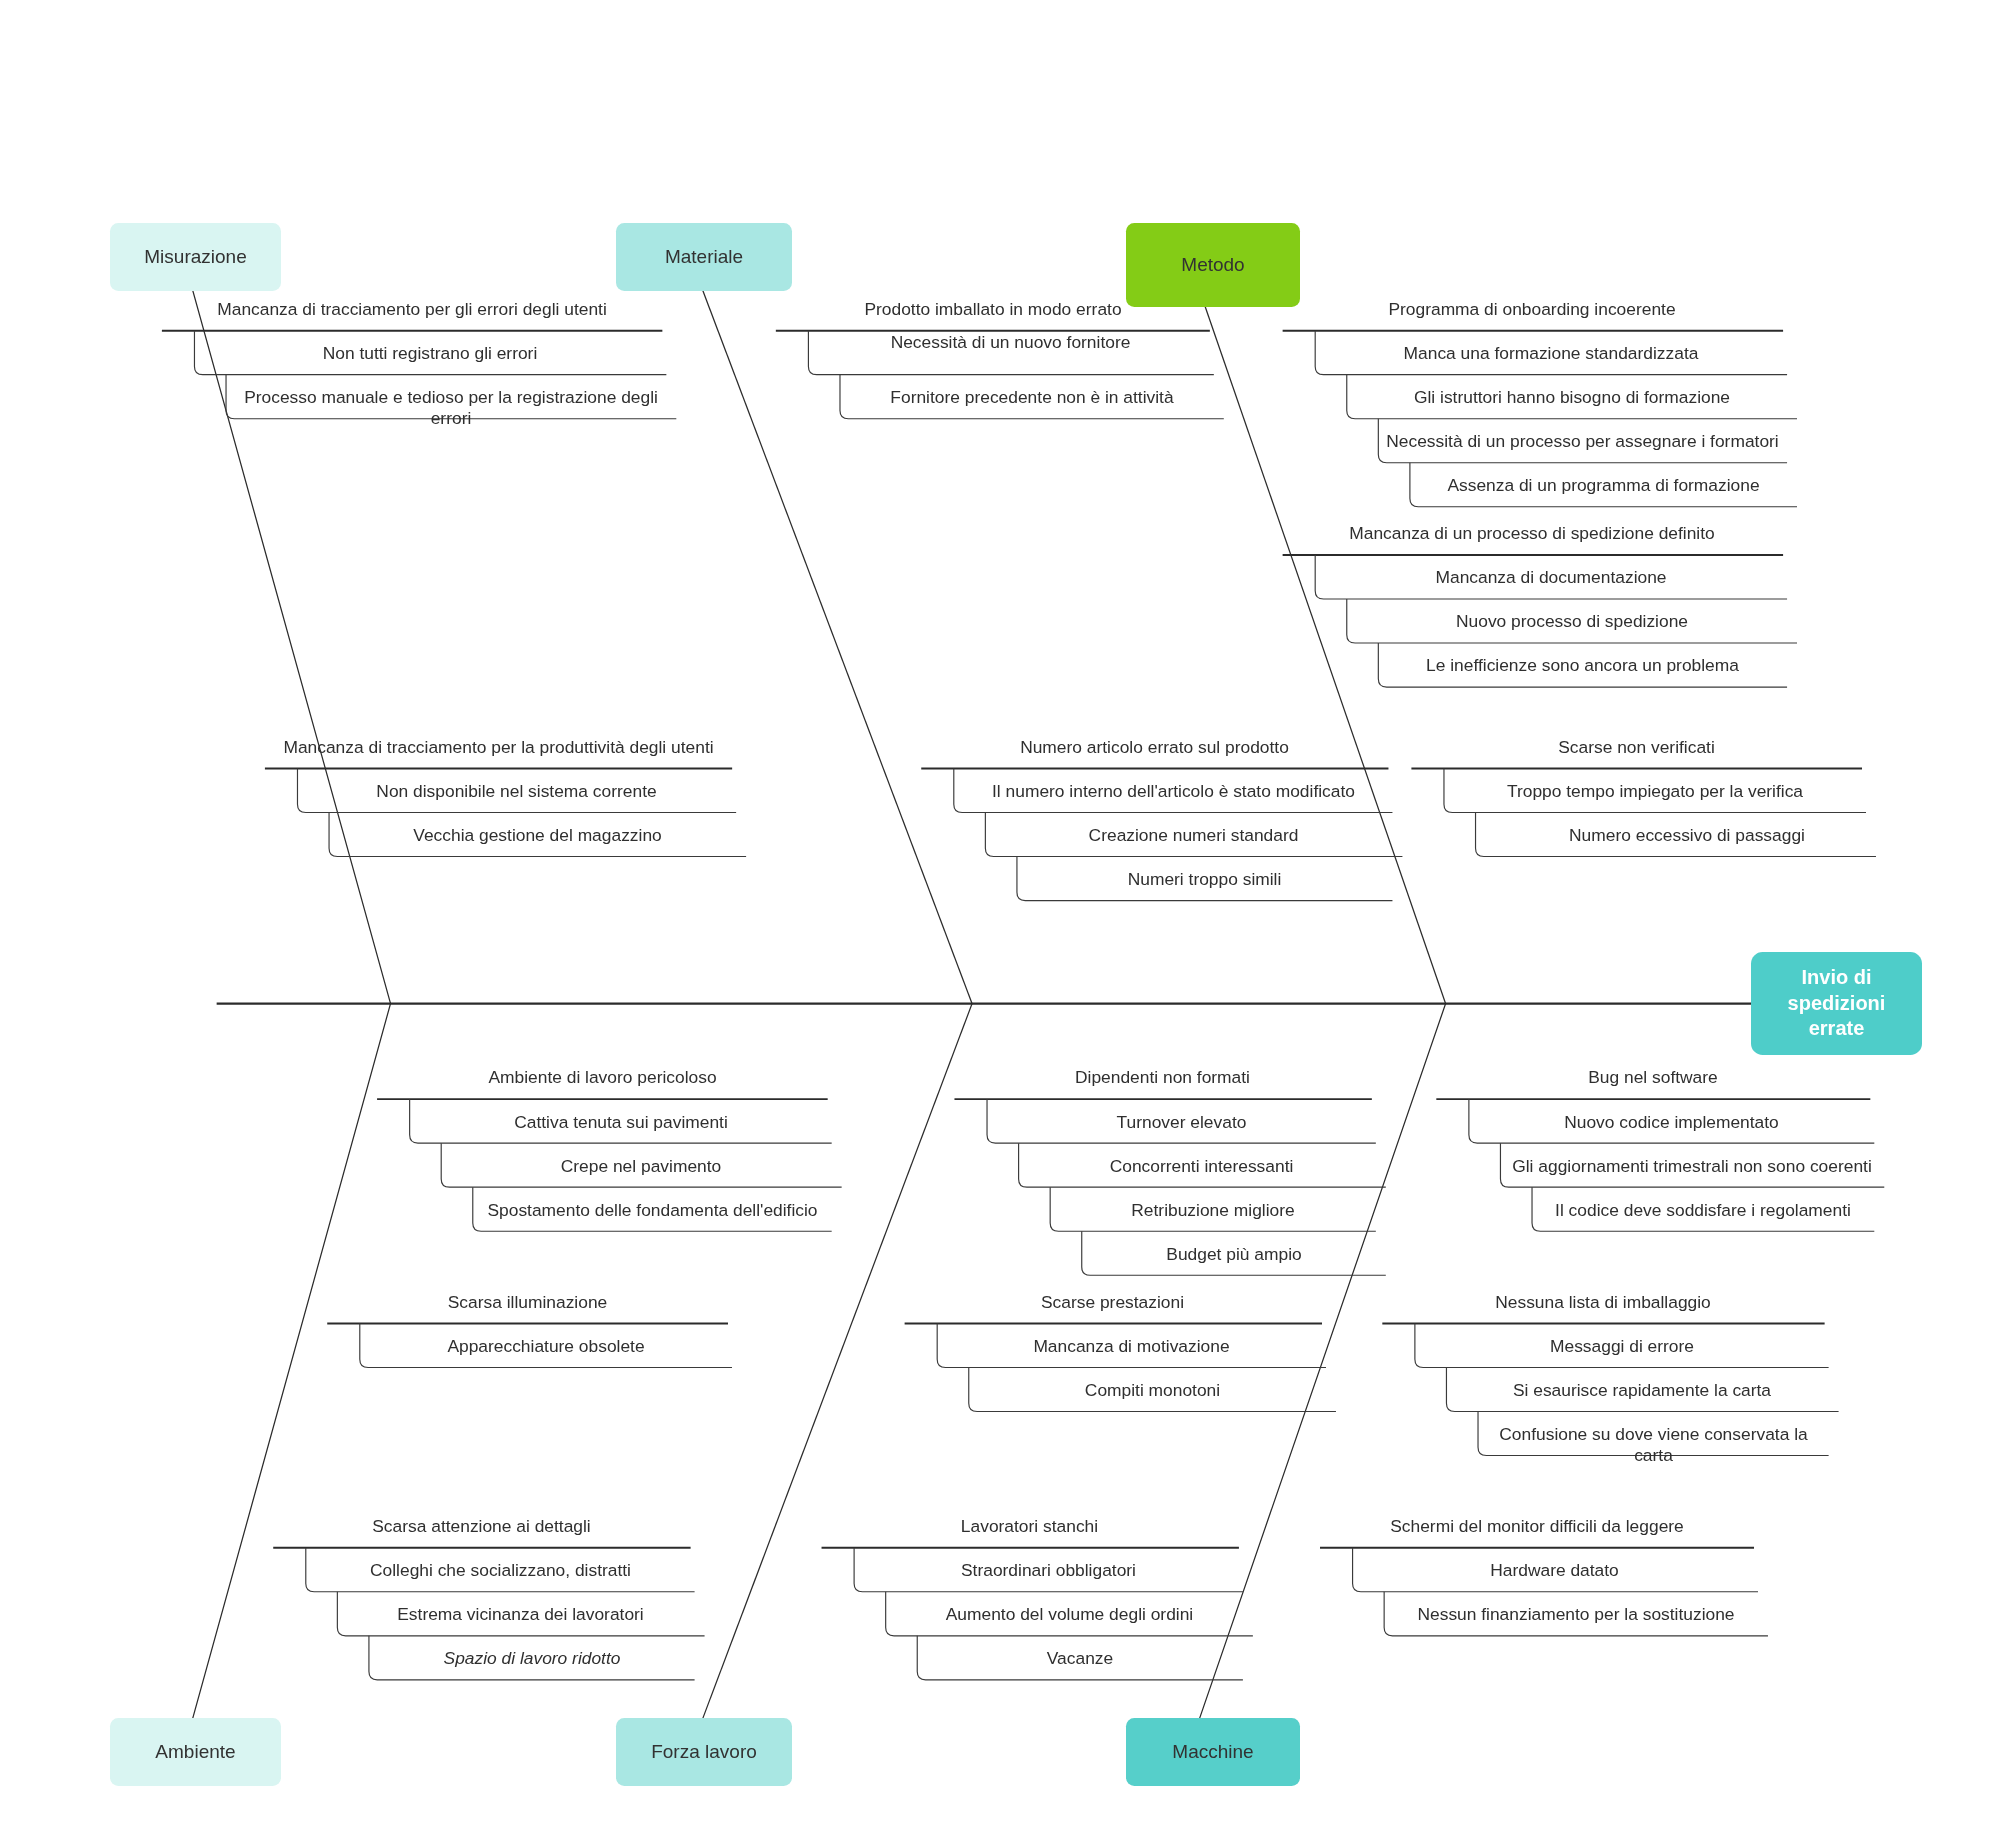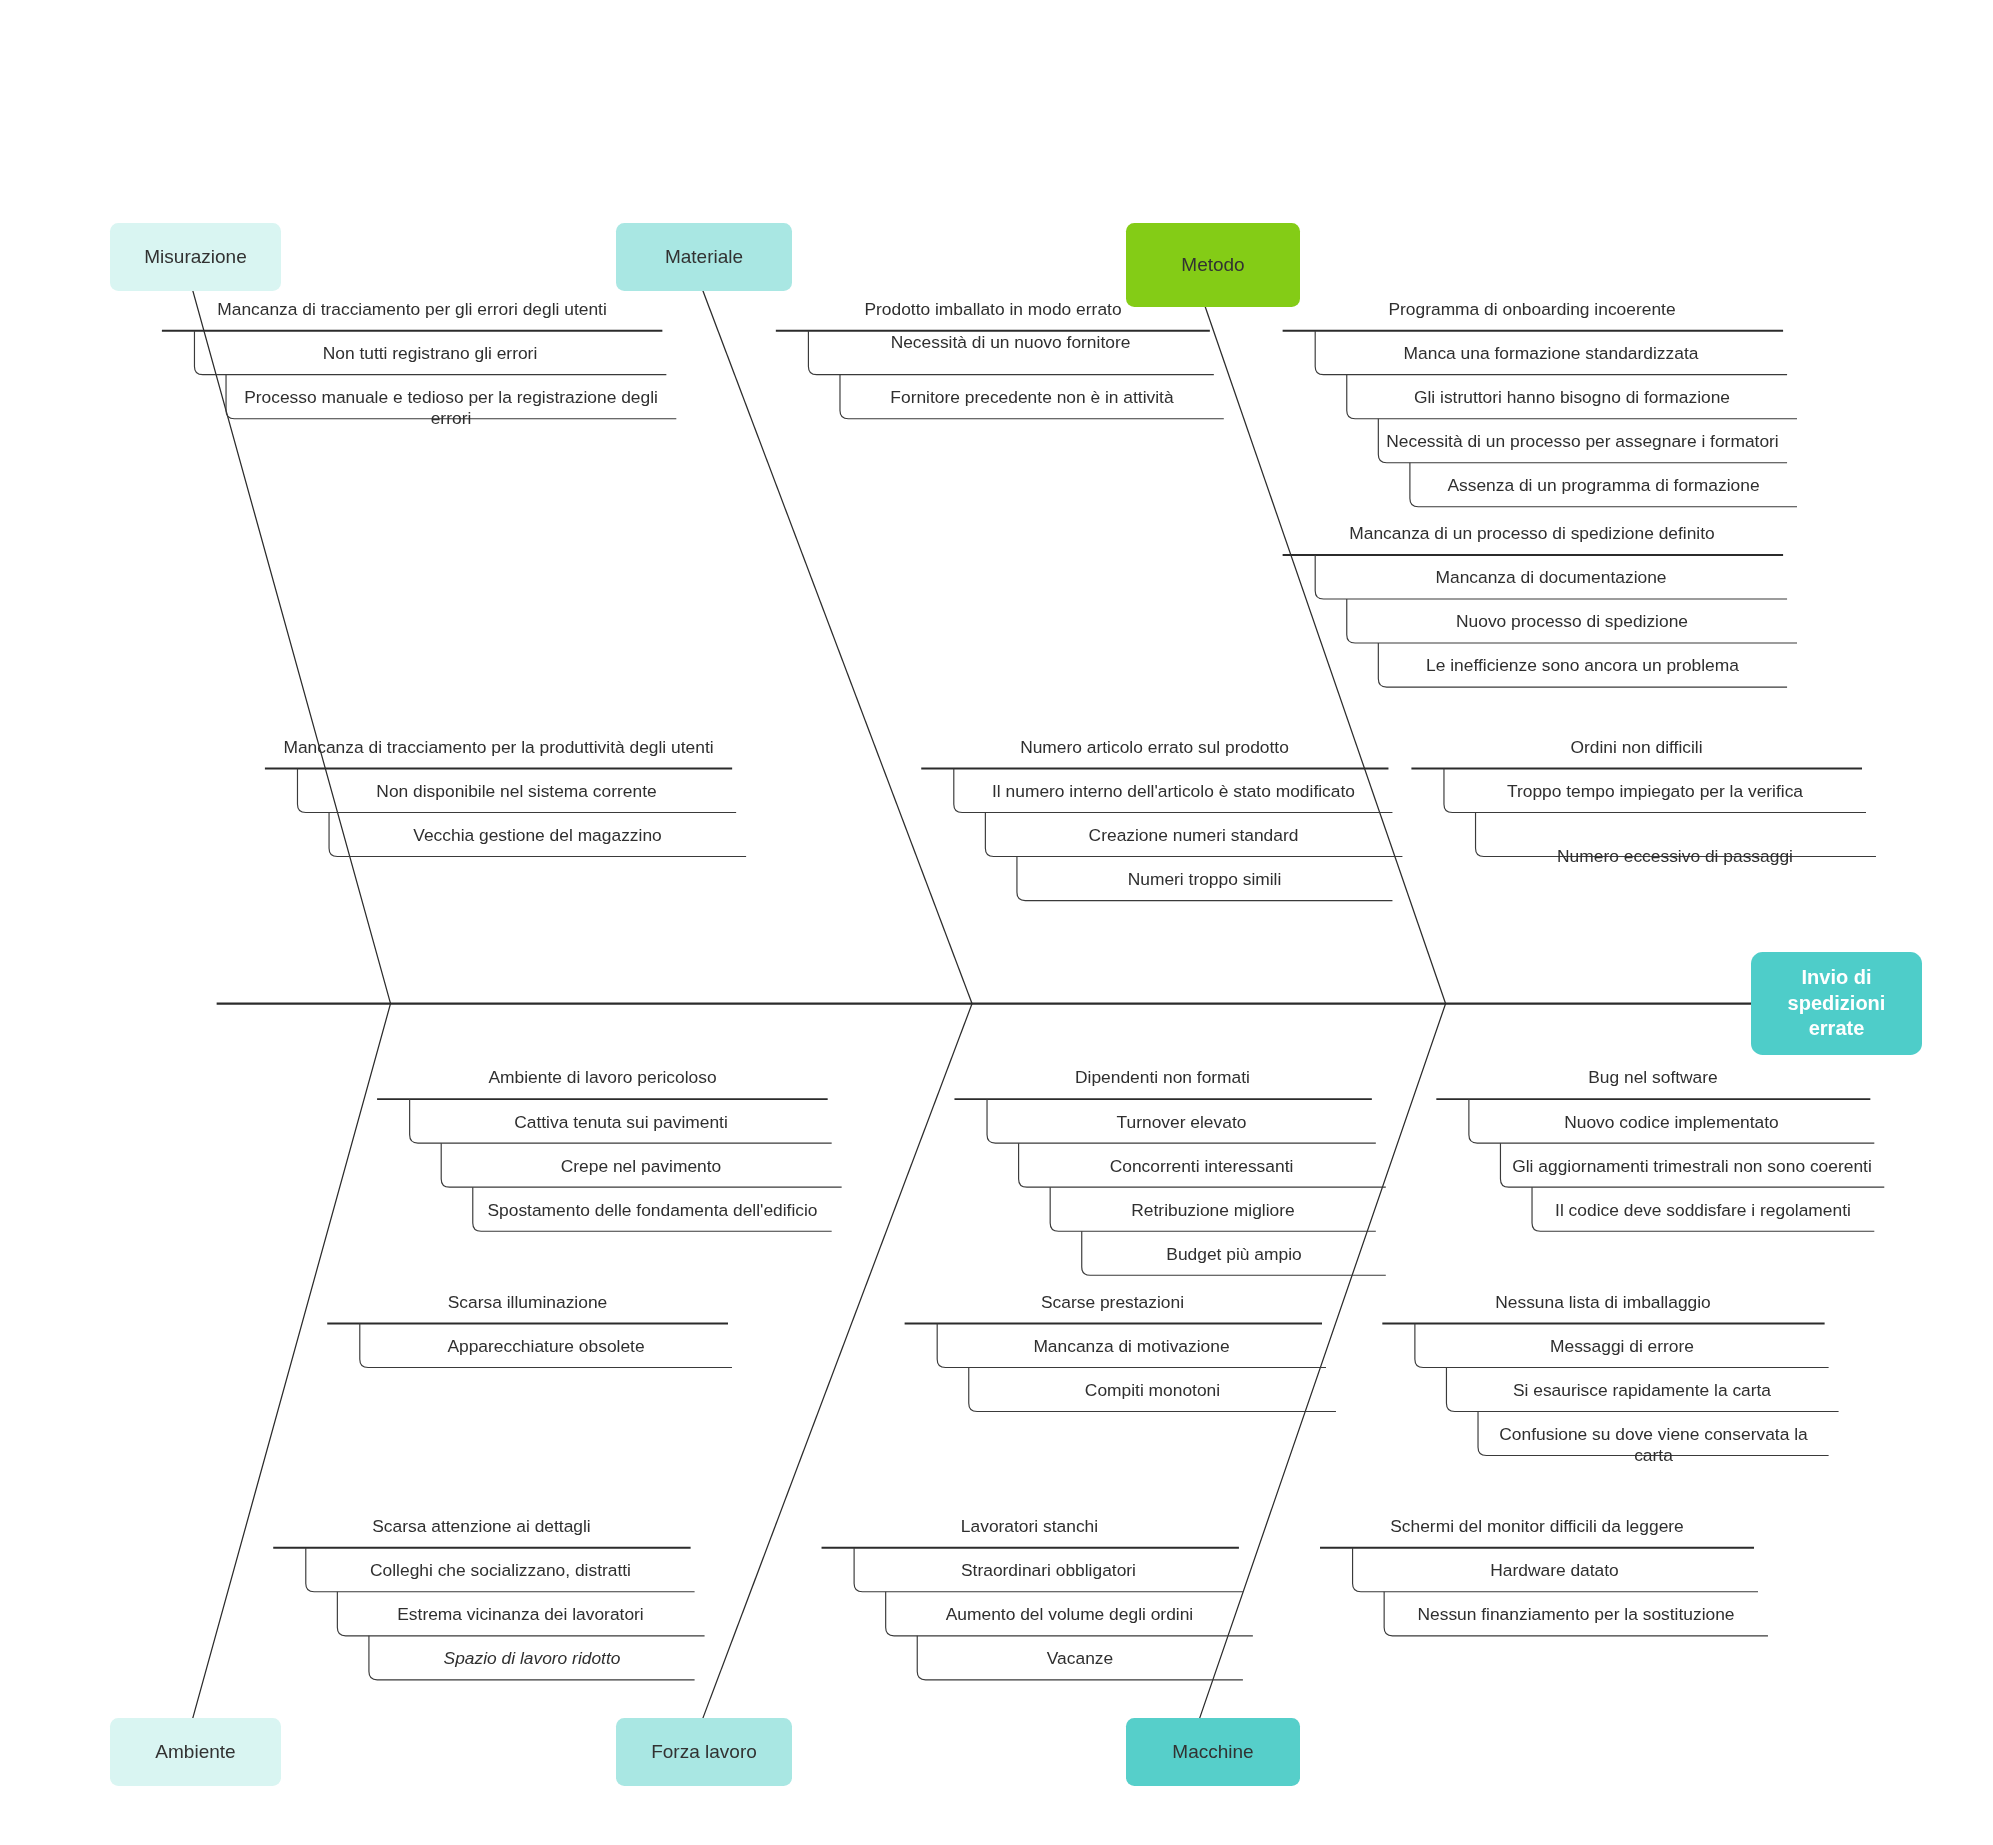--- a/index.html
+++ b/index.html
@@ -151,23 +151,23 @@
       <div class="cause" style="left: 1017px; top: 869px; width: 375px;">Numeri troppo simili</div>
       <div class="cause" style="left: 1283px; top: 299px; width: 498px;">Programma di onboarding incoerente</div>
       <div class="cause" style="left: 1315px; top: 343px; width: 472px;">Manca una formazione standardizzata</div>
       <div class="cause" style="left: 1347px; top: 387px; width: 450px;">Gli istruttori hanno bisogno di formazione</div>
       <div class="cause" style="left: 1378px; top: 431px; width: 409px;">Necessità di un processo per assegnare i formatori</div>
       <div class="cause" style="left: 1410px; top: 475px; width: 387px;">Assenza di un programma di formazione</div>
       <div class="cause" style="left: 1283px; top: 523px; width: 498px;">Mancanza di un processo di spedizione definito</div>
       <div class="cause" style="left: 1315px; top: 567px; width: 472px;">Mancanza di documentazione</div>
       <div class="cause" style="left: 1347px; top: 611px; width: 450px;">Nuovo processo di spedizione</div>
       <div class="cause" style="left: 1378px; top: 655px; width: 409px;">Le inefficienze sono ancora un problema</div>
-      <div class="cause" style="left: 1412px; top: 737px; width: 449px;">Ordini non difficili</div>
+      <div class="cause" style="left: 1412px; top: 737px; width: 449px;">Scarse non verificati</div>
       <div class="cause" style="left: 1444px; top: 781px; width: 422px;">Troppo tempo impiegato per la verifica</div>
-      <div class="cause" style="left: 1475px; top: 846px; width: 400px;">Numero eccessivo di passaggi</div>
+      <div class="cause" style="left: 1475px; top: 825px; width: 400px; padding-left: 12px;">Numero eccessivo di passaggi</div>
       <div class="cause" style="left: 378px; top: 1067px; width: 449px;">Ambiente di lavoro pericoloso</div>
       <div class="cause" style="left: 410px; top: 1112px; width: 422px;">Cattiva tenuta sui pavimenti</div>
       <div class="cause" style="left: 441px; top: 1156px; width: 400px;">Crepe nel pavimento</div>
       <div class="cause" style="left: 473px; top: 1200px; width: 359px;">Spostamento delle fondamenta dell'edificio</div>
       <div class="cause" style="left: 328px; top: 1292px; width: 399px;">Scarsa illuminazione</div>
       <div class="cause" style="left: 360px; top: 1336px; width: 372px;">Apparecchiature obsolete</div>
       <div class="cause" style="left: 274px; top: 1516px; width: 415px;">Scarsa attenzione ai dettagli</div>
       <div class="cause" style="left: 306px; top: 1560px; width: 389px;">Colleghi che socializzano, distratti</div>
       <div class="cause" style="left: 337px; top: 1604px; width: 367px;">Estrema vicinanza dei lavoratori</div>
       <div class="cause" style="left: 369px; top: 1648px; width: 326px; font-style: italic;">Spazio di lavoro ridotto</div>

